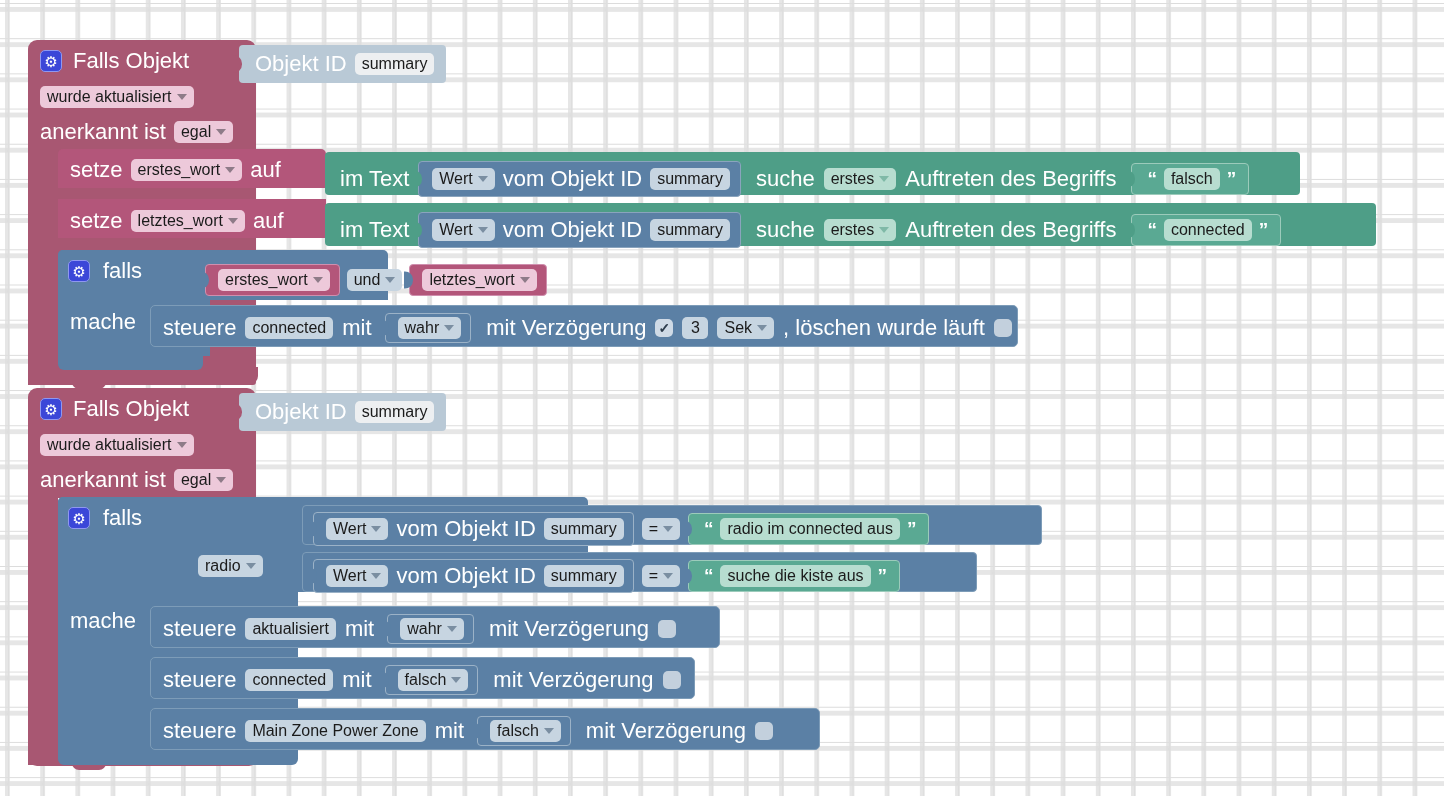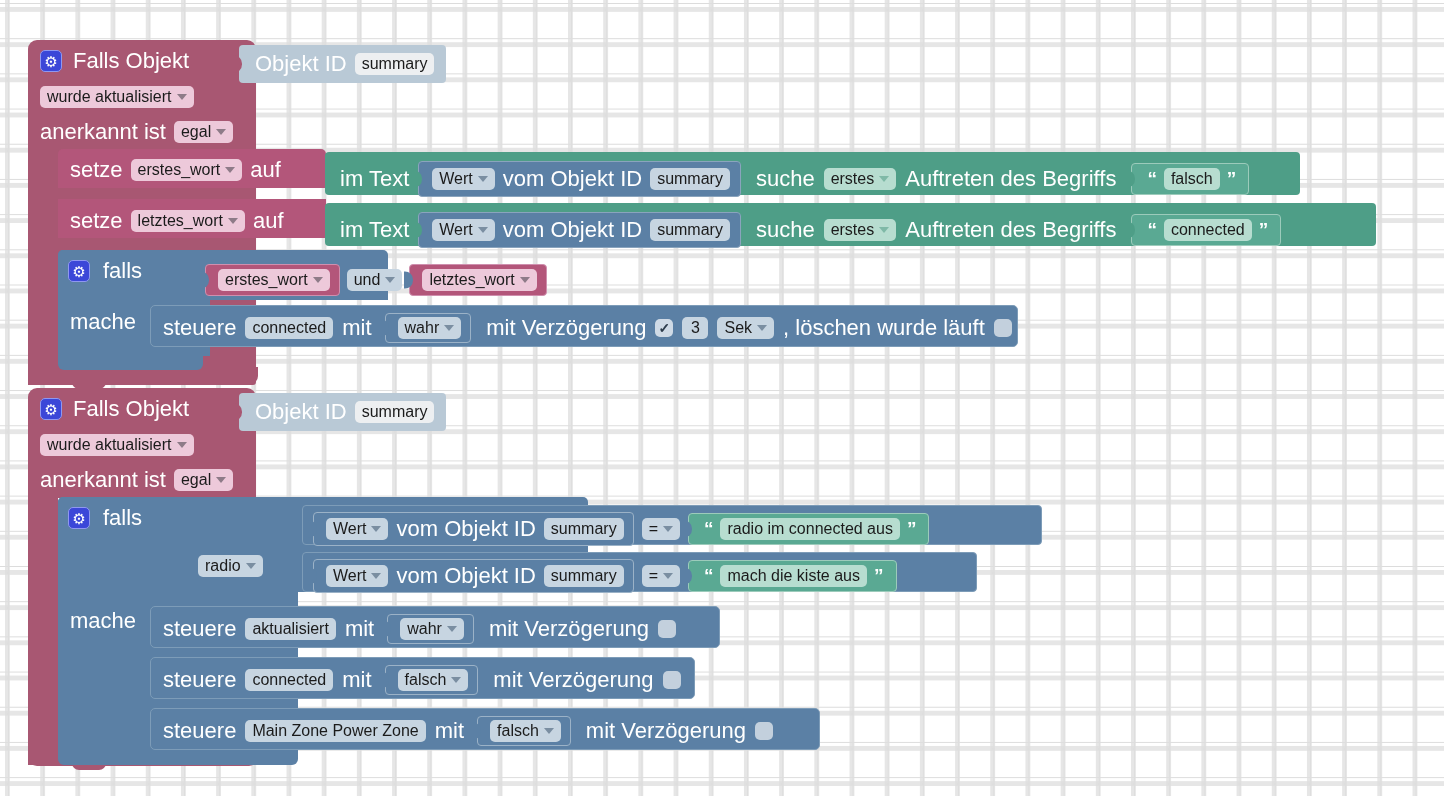--- a/index.html
+++ b/index.html
@@ -353,21 +353,21 @@
       <span class="lbl">vom Objekt ID</span>
       <span class="field bl">summary</span>
     </span>
     <span class="field bl">
       <span>=</span>
       <i class="caret b"></i>
     </span>
     <span class="sblock c-str" style="padding:4px 12px 4px 15px; gap:7px; border:1px solid #9ccbbb;">
       <span class="notch-l" style="background:#5b80a5;"></span>
       <span class="quote">“</span>
-      <span class="field gr">mach die kiste aus</span>
+      <span class="field gr">suche die kiste aus</span>
       <span class="quote">”</span>
     </span>
   </div>
 
   <div class="blk" style="left:70px; top:608px;">
     <span class="lbl">mache</span>
   </div>
 
   <div class="blk" style="left:150px; top:606px; width:570px; height:42px; background:#5b80a5; border-radius:5px; border:1px solid #7d9cb8;"></div>
   <div class="blk row" style="left:163px; top:614px; gap:9px;">

